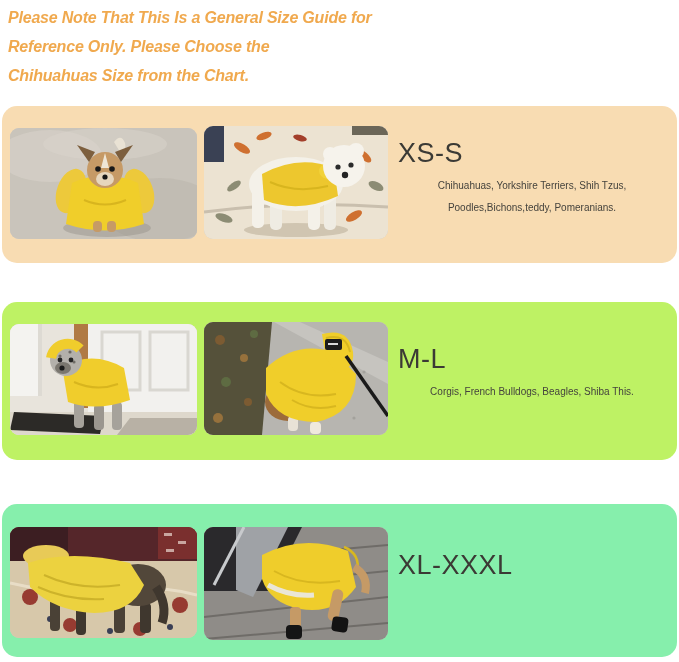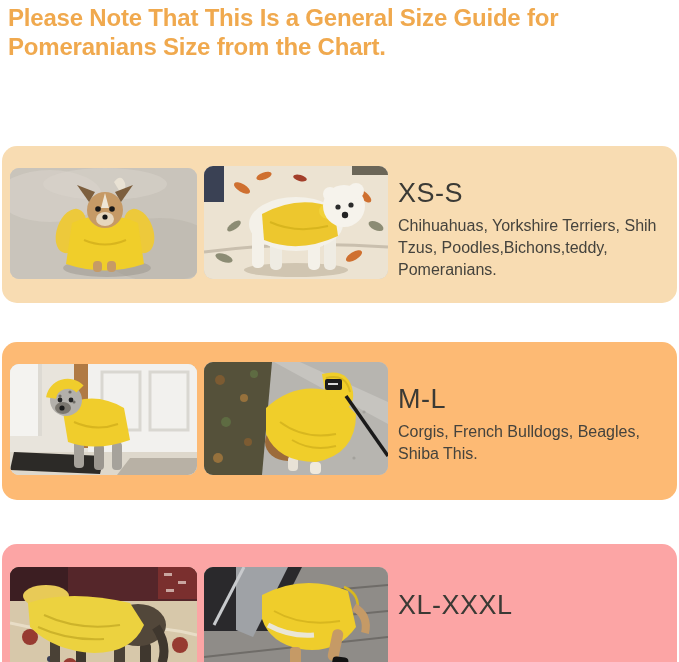--- a/index.html
+++ b/index.html
@@ -2,48 +2,49 @@
 <html><head>
 <meta charset="utf-8">
 <style>
   html,body{margin:0;padding:0;}
   body{
     width:679px;height:662px;background:#ffffff;position:relative;overflow:hidden;
     font-family:"Liberation Sans", sans-serif;
   }
   .header{
     position:absolute;top:3px;left:8px;width:660px;
-    font-weight:bold;font-size:24px;line-height:29px;letter-spacing:-0.2px;
+    font-weight:bold;font-size:16px;line-height:29px;letter-spacing:-0.2px;font-style:italic;
   }
   .band{
-    position:absolute;left:2px;width:675px;border-radius:15px;margin-top:40px;
+    position:absolute;left:2px;width:675px;border-radius:15px;
   }
   #band-xs-s{top:106px;height:157px;}
   #band-m-l{top:302px;height:158px;}
   #band-xl-xxxl{top:504px;height:153px;}
   .photo{
     position:absolute;border-radius:9px;overflow:hidden;background:#cfcac2;
   }
   .photo svg{display:block;width:100%;height:100%;}
   .photo.p1{left:8px;top:22px;width:187px;height:111px;}
   .photo.p2{left:202px;top:20px;width:184px;height:113px;}
   #band-xl-xxxl .photo.p1, #band-xl-xxxl .photo.p2{top:23px;}
   .rowtext{position:absolute;left:396px;width:268px;color:#3b3a35;}
   #band-xs-s .rowtext{top:32px;}
   #band-m-l .rowtext{top:42px;}
   #band-xl-xxxl .rowtext{top:46px;}
   .size-label{font-size:27px;font-weight:normal;letter-spacing:0.5px;margin:0 0 6px 0;}
-  .breeds{font-size:16px;line-height:22px;margin:0;color:#45433d;}
+  .breeds{font-size:10px;line-height:22px;margin:0;color:#45433d;text-align:center;}
 </style>
 </head>
 <body>
 
 <div class="header" style="color: rgb(240, 169, 78);">
   <div>Please Note That This Is a General Size Guide for</div>
-  <div>Pomeranians Size from the Chart.</div>
+  <div>Reference Only. Please Choose the</div>
+  <div>Chihuahuas Size from the Chart.</div>
 </div>
 
 <section class="band" id="band-xs-s" style="background-color: rgb(248, 220, 178);">
   <div class="photo p1">
     <svg viewBox="0 0 187 111" preserveAspectRatio="none">
       <rect width="187" height="111" fill="#c9c4bb"></rect>
       <ellipse cx="40" cy="28" rx="52" ry="26" fill="#d5d0c7" opacity="0.7"></ellipse>
       <ellipse cx="150" cy="82" rx="58" ry="32" fill="#bcb7ae" opacity="0.6"></ellipse>
       <ellipse cx="95" cy="16" rx="62" ry="16" fill="#d9d4cb" opacity="0.5"></ellipse>
       <ellipse cx="97" cy="100" rx="44" ry="9" fill="#8e8a82" opacity="0.4"></ellipse>
@@ -94,21 +95,21 @@
       <circle cx="147" cy="39" r="2.6" fill="#2b2b2b"></circle>
       <circle cx="141" cy="49" r="3.2" fill="#232323"></circle>
     </svg>
   </div>
   <div class="rowtext">
     <h2 class="size-label">XS-S</h2>
     <p class="breeds">Chihuahuas, Yorkshire Terriers, Shih Tzus, Poodles,Bichons,teddy, Pomeranians.</p>
   </div>
 </section>
 
-<section class="band" id="band-m-l" style="background-color: #fdba74;">
+<section class="band" id="band-m-l" style="background-color: #bef264;">
   <div class="photo p1">
     <svg viewBox="0 0 187 111" preserveAspectRatio="none">
       <rect width="187" height="111" fill="#e8e4dc"></rect>
       <rect x="78" y="0" width="109" height="88" fill="#f2f1ee"></rect>
       <rect x="92" y="8" width="38" height="58" fill="none" stroke="#d9d7d1" stroke-width="3"></rect>
       <rect x="140" y="8" width="38" height="58" fill="none" stroke="#d9d7d1" stroke-width="3"></rect>
       <rect x="78" y="88" width="109" height="6" fill="#c9c4ba"></rect>
       <rect x="64" y="0" width="14" height="84" fill="#b07a44"></rect>
       <rect x="0" y="0" width="30" height="72" fill="#f4f3f0"></rect>
       <rect x="28" y="0" width="4" height="72" fill="#dddad3"></rect>
@@ -158,21 +159,21 @@
       <rect x="106" y="100" width="11" height="12" rx="4" fill="#efe9dd"></rect>
       <path d="M142 34 L184 94" stroke="#1a1a1a" stroke-width="3.5"></path>
     </svg>
   </div>
   <div class="rowtext">
     <h2 class="size-label">M-L</h2>
     <p class="breeds">Corgis, French Bulldogs, Beagles, Shiba This.</p>
   </div>
 </section>
 
-<section class="band" id="band-xl-xxxl" style="background-color: #fca5a5;">
+<section class="band" id="band-xl-xxxl" style="background-color: #86efac;">
   <div class="photo p1">
     <svg viewBox="0 0 187 111" preserveAspectRatio="none">
       <rect width="187" height="111" fill="#d7c8aa"></rect>
       <rect width="187" height="34" fill="#55262a"></rect>
       <rect x="0" y="0" width="58" height="34" fill="#3c1e22"></rect>
       <rect x="148" y="0" width="39" height="32" fill="#7a2f2e"></rect>
       <rect x="154" y="6" width="8" height="3" fill="#c9a6a0"></rect>
       <rect x="168" y="14" width="8" height="3" fill="#c9a6a0"></rect>
       <rect x="156" y="22" width="8" height="3" fill="#c9a6a0"></rect>
       <circle cx="20" cy="70" r="8" fill="#973b31"></circle>

